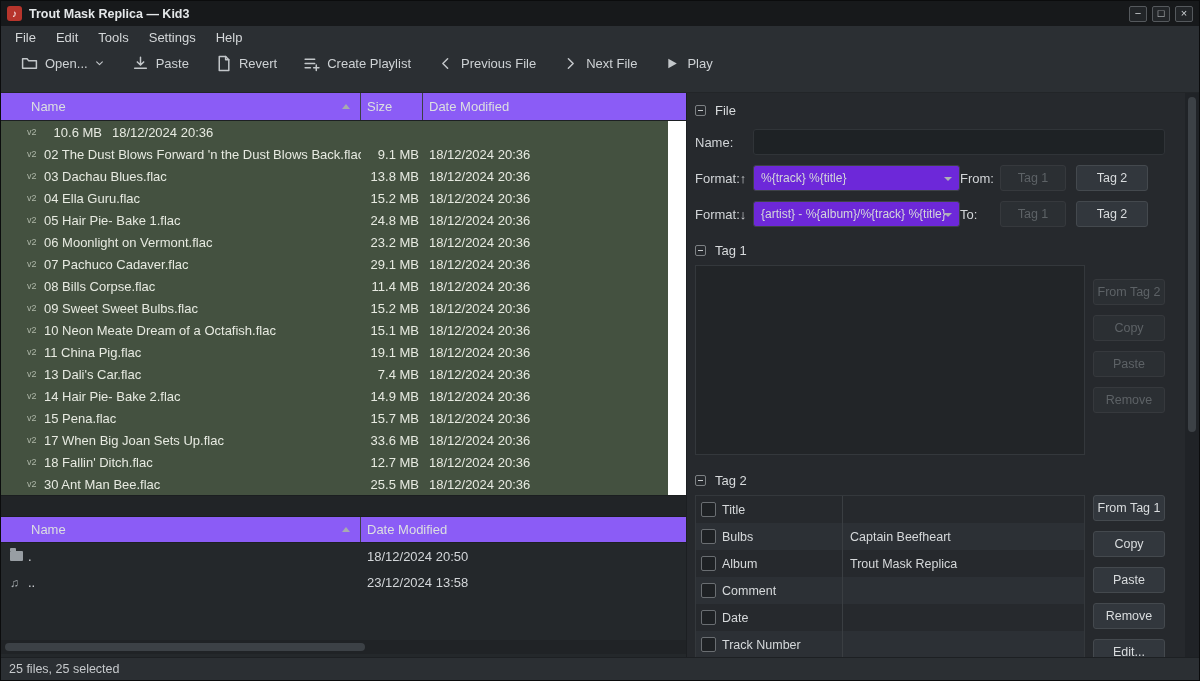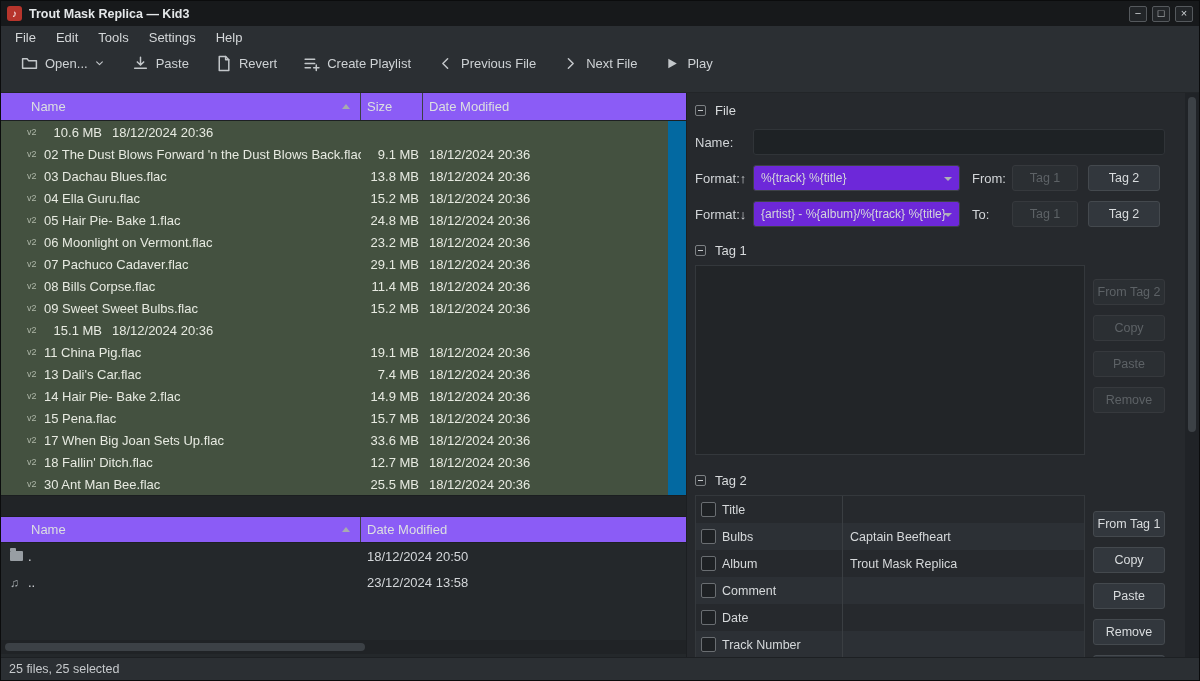--- a/index.html
+++ b/index.html
@@ -32,21 +32,21 @@
 
   
   .left{width:686px;display:flex;flex-direction:column;background:#24282b;border-right:1px solid #1c1f22}
   .thead{height:28px;background:#8b5cf6;display:flex;align-items:stretch;border-bottom:1px solid #1d2023;color:#dcdfe1}
   .hcell{display:flex;align-items:center;border-right:1px solid #3c4045;overflow:hidden;white-space:nowrap}
   .hc-name{width:360px;padding-left:30px}
   .hc-size{width:62px;padding-left:6px}
   .hc-date{flex:1;padding-left:6px;border-right:none}
   .sort-up{width:0;height:0;border-left:4px solid transparent;border-right:4px solid transparent;
     border-bottom:5px solid #a7abaf;margin-left:auto;margin-right:10px}
-  .fbody{height:374px;background:#0369a1;overflow:hidden}
+  .fbody{height:374px;background:#ffffff;overflow:hidden}
   .frow{height:22px;width:667px;display:flex;align-items:center;background:#445140;color:#e7eae1;white-space:nowrap}
   .twisty{width:26px;flex:0 0 auto}
   .tagver{width:17px;flex:0 0 auto;font-size:9px;color:#aeb7a8}
   .fname{width:317px;flex:0 0 auto;overflow:hidden;text-overflow:clip}
   .fsize{width:58px;flex:0 0 auto;text-align:right}
   .fdate{padding-left:10px}
   .mid-gap{height:22px;background:#212427;border-top:1px solid #1b1e20;border-bottom:1px solid #1b1e20}
   .dhead{height:26px}
   .dh-name{width:360px;padding-left:30px}
   .dh-date{flex:1;padding-left:6px;border-right:none}
@@ -70,34 +70,34 @@
   .sec-toggle::after{content:"";position:absolute;left:2px;right:2px;top:4px;height:1px;background:#c6c9cc}
   .form-row{display:flex;align-items:center;margin-top:10px;height:26px}
   .flabel{width:58px;color:#d2d5d8;flex:0 0 auto;white-space:nowrap}
   .name-input{flex:1;height:26px;background:#1e2225;border:1px solid #303438;border-radius:3px;
     color:#d9dcde;font-family:inherit;font-size:13px;padding:0 6px;outline:none}
   .combo{width:207px;height:26px;background:#6d28d9;border:1px solid #3e4247;border-radius:3px;display:flex;
     align-items:center;padding:0 20px 0 7px;position:relative;font-size:12px;color:#d4d7da;white-space:nowrap;
     overflow:hidden;flex:0 0 auto}
   .combo::after{content:"";position:absolute;right:7px;top:11px;border-left:4px solid transparent;
     border-right:4px solid transparent;border-top:4px solid #aeb2b5}
-  .fromto{margin-left:12px;width:40px;color:#d2d5d8;flex:0 0 auto}
+  .fromto{width:40px;color:#d2d5d8;flex:0 0 auto}
   .btn{height:26px;border-radius:3px;background:#32373d;border:1px solid #44494e;color:#d9dcde;display:flex;
     align-items:center;justify-content:center;font-size:12.5px;white-space:nowrap}
   .btn.disabled{background:#2b2f33;border-color:#36393d;color:#5d6266}
   .btn-tag1{width:66px}
   .btn-tag2{width:72px;margin-left:10px}
   .sec-head.mt{margin-top:14px}
   .sec-head.mt2{margin-top:16px}
   .tag-content{display:flex;margin-top:6px}
   .tag1-frame{flex:1;height:190px;background:#222528;border:1px solid #34383c}
   .btn-col{width:72px;margin-left:8px;display:flex;flex-direction:column;gap:10px;flex:0 0 auto}
   .btn-col .btn{width:72px;flex:0 0 auto}
   .btn-col.mt14{margin-top:14px}
-  .btn-col.mt12{margin-top:16px}
+  .btn-col.mt12{margin-top:0}
   .tag2-table{flex:1;border:1px solid #34383c;background:#8b5cf6;overflow:hidden}
   .trow{height:27px;display:flex;align-items:center;background:#26292d;color:#d6d9db;font-size:12.5px}
   .trow.alt{background:#2c3035}
   .cb{width:15px;height:15px;border:1px solid #6a6e72;border-radius:2px;background:#1e2124;margin:0 6px 0 5px;flex:0 0 auto}
   .tlabel{width:120px;flex:0 0 auto;overflow:hidden;white-space:nowrap}
   .tvalue{flex:1;align-self:stretch;display:flex;align-items:center;border-left:1px solid #3a3e42;padding-left:7px;
     overflow:hidden;white-space:nowrap}
 
   
   .vscroll{width:14px;background:#202327;position:relative;flex:0 0 auto}
@@ -258,20 +258,21 @@
           <div class="frow">
             <span class="twisty"></span>
             <span class="tagver">v2</span>
             <span class="fname">09 Sweet Sweet Bulbs.flac</span>
             <span class="fsize">15.2 MB</span>
             <span class="fdate">18/12/2024 20:36</span>
           </div>
           <div class="frow">
             <span class="twisty"></span>
             <span class="tagver">v2</span>
+            <span class="fname">10 Neon Meate Dream of a Octafish.flac</span>
             <span class="fsize">15.1 MB</span>
             <span class="fdate">18/12/2024 20:36</span>
           </div>
           <div class="frow">
             <span class="twisty"></span>
             <span class="tagver">v2</span>
             <span class="fname">11 China Pig.flac</span>
             <span class="fsize">19.1 MB</span>
             <span class="fdate">18/12/2024 20:36</span>
           </div>

